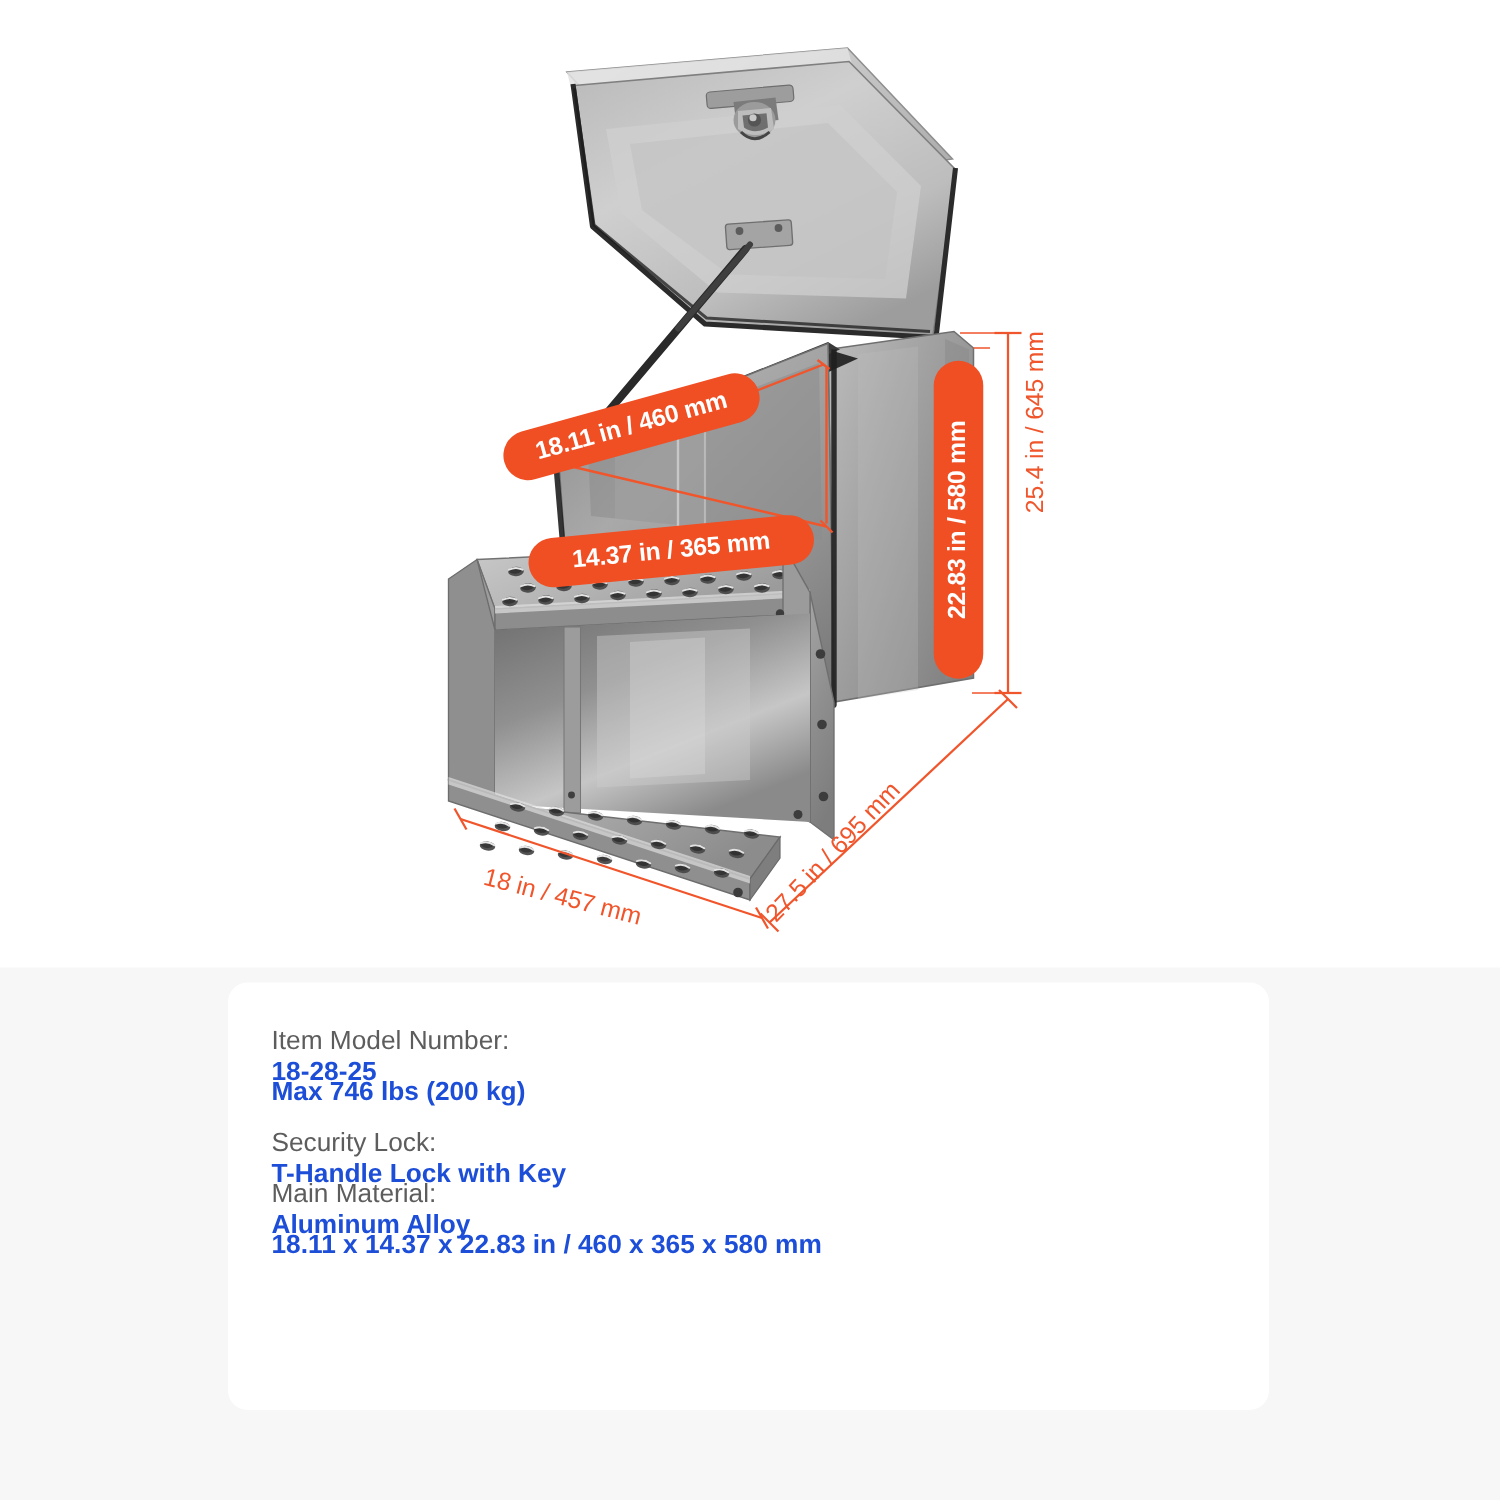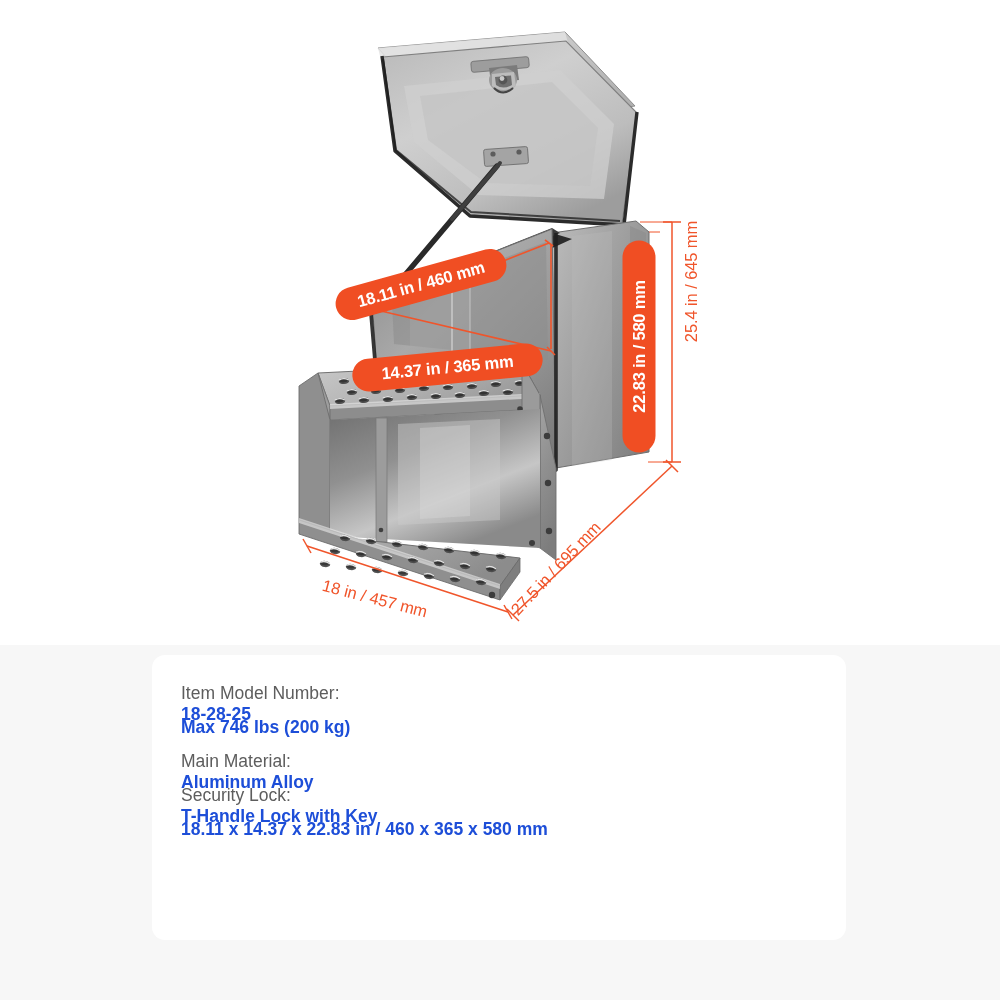--- a/index.html
+++ b/index.html
@@ -434,29 +434,29 @@
     <div class="spec-row">
       <span class="spec-label">Item Model Number:</span>
       <span class="spec-value">18-28-25</span>
     </div>
 
     <div class="spec-row">
       <span class="spec-value">Max 746 lbs (200 kg)</span>
     </div>
 
     <div class="spec-row">
+      <span class="spec-label">Security Lock:</span>
+      <span class="spec-value">T-Handle Lock with Key</span>
+    </div>
+
+    <div class="spec-row">
       <span class="spec-label">Main Material:</span>
       <span class="spec-value">Aluminum Alloy</span>
     </div>
 
-    <div class="spec-row">
-      <span class="spec-label">Security Lock:</span>
-      <span class="spec-value">T-Handle Lock with Key</span>
-    </div>
-
 
     <div class="spec-row">
       <span class="spec-value">18.11 x 14.37 x 22.83 in / 460 x 365 x 580 mm</span>
     </div>
 
 
   </div>
 </div>
 
 </body></html>

